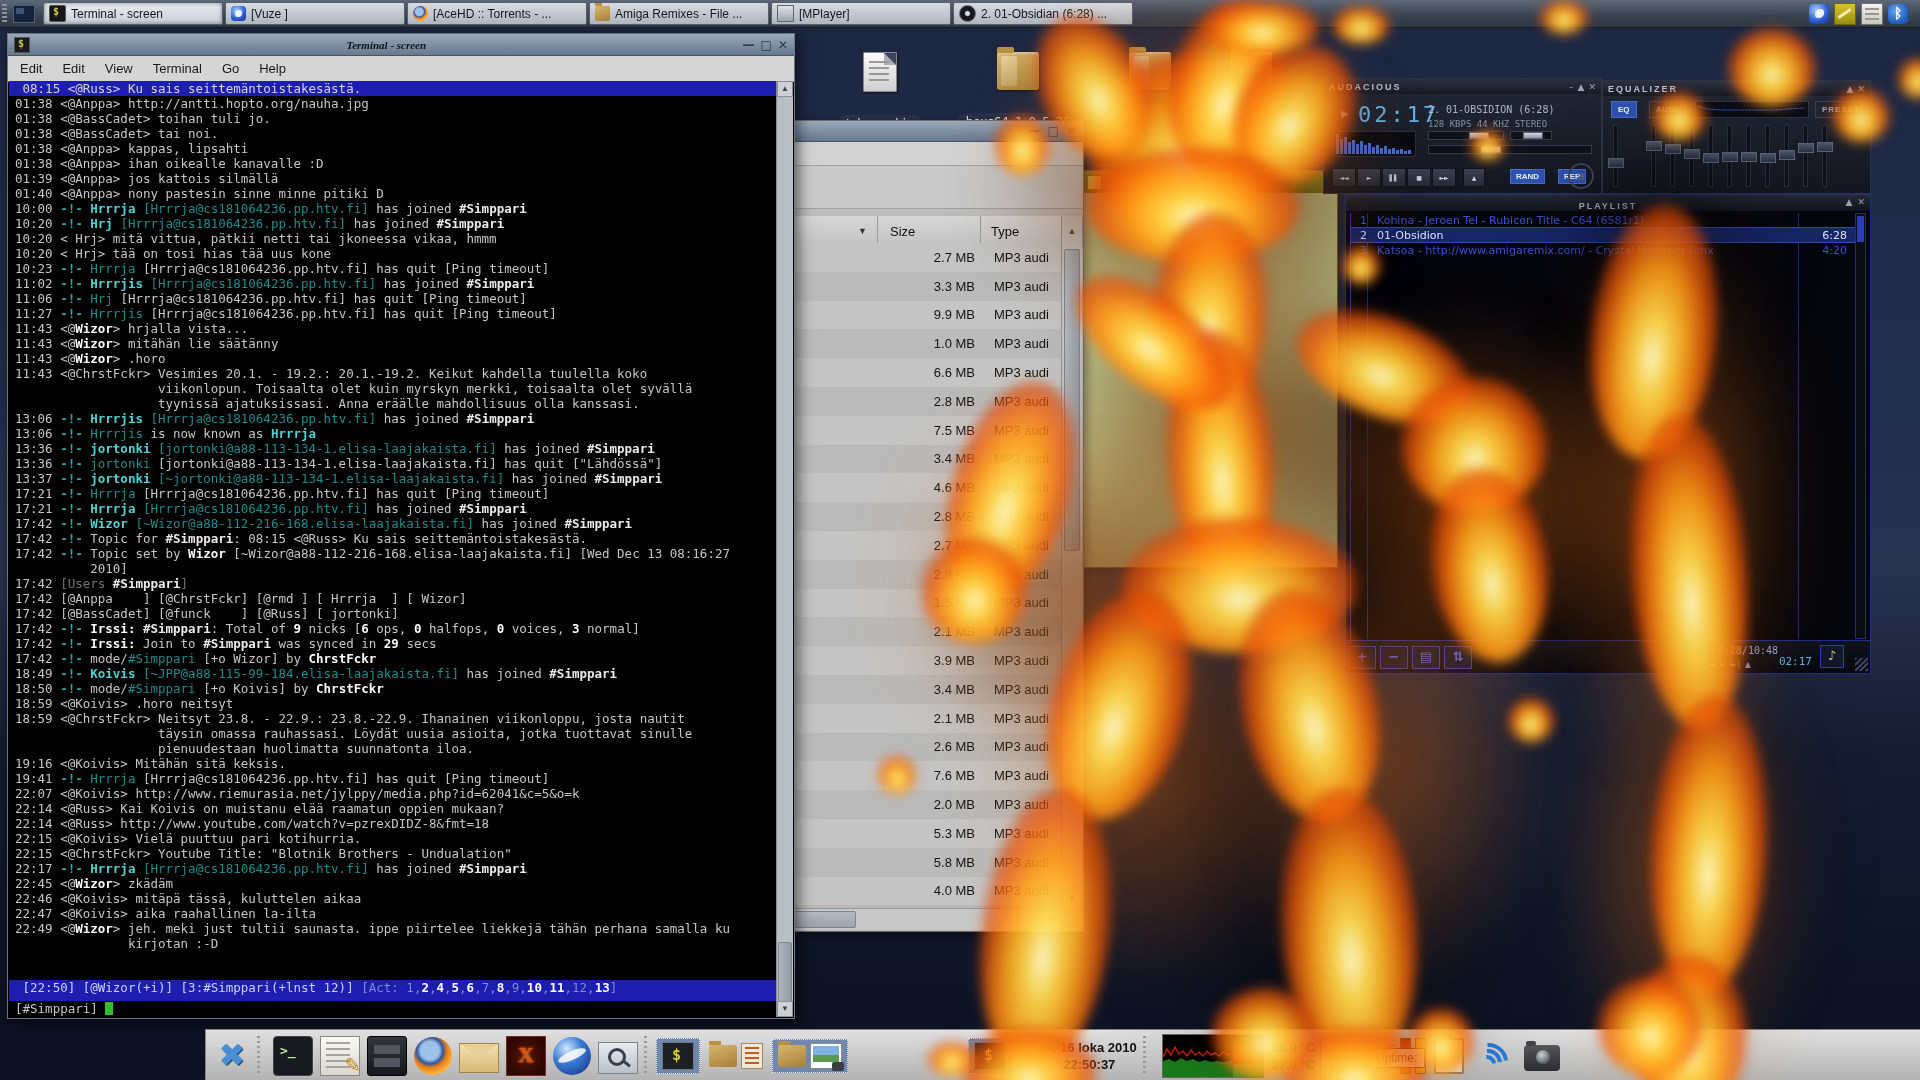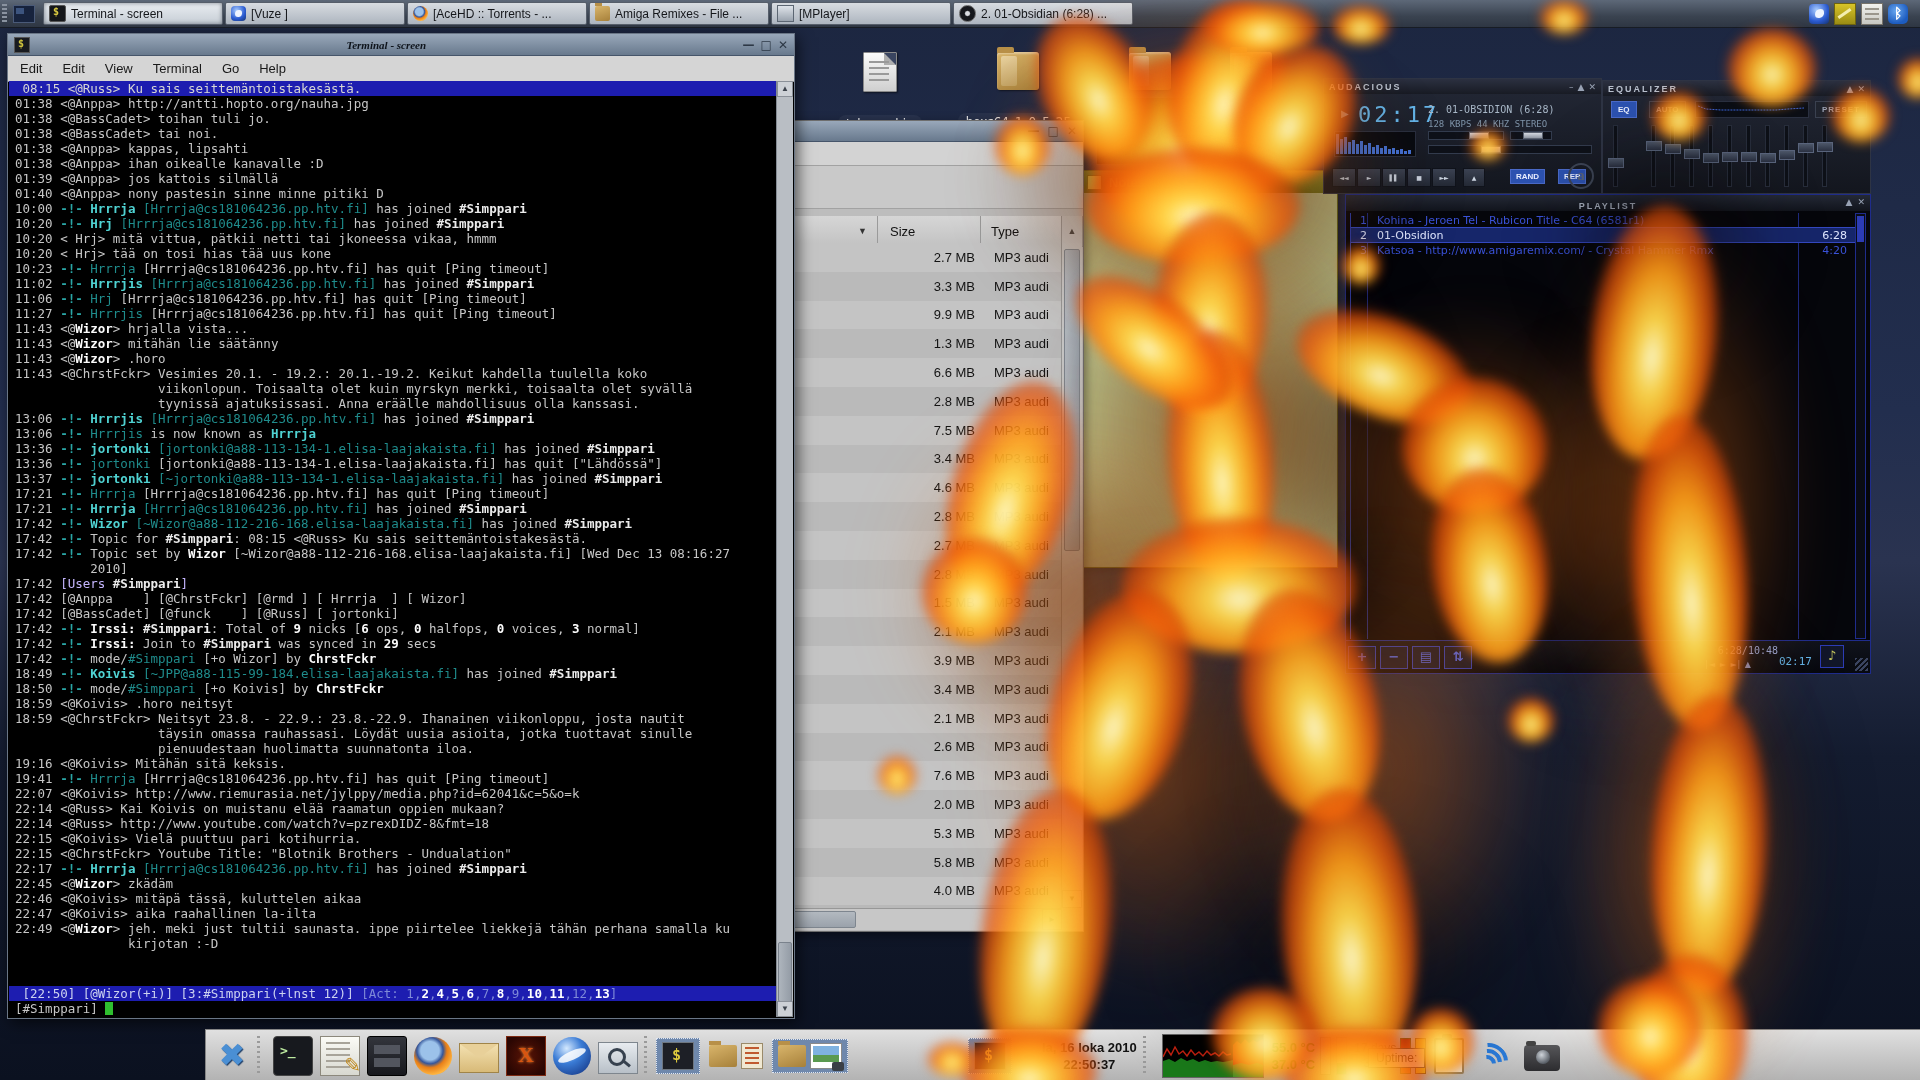--- a/index.html
+++ b/index.html
@@ -107,22 +107,22 @@
   .tmenu{font:13px "Liberation Sans",sans-serif;color:#191919;margin-right:20px;}
   .t-content{position:absolute;left:1px;top:47px;right:17px;bottom:1px;background:#000;overflow:hidden;}
   .t-topic,.tline,.t-status,.t-input{font:12.5px/15px "DejaVu Sans Mono",monospace;white-space:pre;padding-left:6px;}
   .t-topic{background:#1d1db0;color:#d6d6d6;height:15px;}
   .s0{color:#c6c6c6;}
   .sb{color:#2aa6a6;font-weight:bold;}
   .sn{color:#4fd2d2;font-weight:bold;}
   .sd{color:#1f8c8c;}
   .sc{color:#ebebeb;font-weight:bold;}
   .sw{color:#fbfbfb;font-weight:bold;}
-  .sg{color:#c4b5fd;}
-  .t-status{position:absolute;left:0;right:0;bottom:16px;height:15px;background:#1d1db0;}
+  .sg{color:#737373;}
+  .t-status{position:absolute;left:0;right:0;bottom:16px;height:21px;background:#1d1db0;}
   .sbl{color:#ccd2f0;}
   .sbd{color:#7f8ad8;}
   .sbw{color:#ffffff;font-weight:bold;}
   .t-input{position:absolute;left:0;right:0;bottom:0;height:16px;color:#c6c6c6;}
   .cursor{display:inline-block;width:8px;height:13px;background:#2fbf2f;vertical-align:-2px;margin-left:7px;}
   .t-scroll{position:absolute;top:47px;right:1px;width:16px;bottom:1px;background:#b9bec4;border-left:1px solid #858c94;}
   .t-sarr{position:absolute;left:0;right:0;height:14px;background:#cdd1d6;border:1px solid #8a9098;font-size:8px;color:#3c434c;text-align:center;line-height:13px;}
   .t-sthumb{position:absolute;left:1px;right:1px;bottom:15px;height:58px;background:linear-gradient(90deg,#aeb5bd,#949ca6);border:1px solid #7a828c;border-radius:2px;}
 
   
@@ -297,21 +297,21 @@
           <span class="fsize">3.3 MB</span>
           <span class="ftype">MP3 audi</span>
         </div>
         <div class="frow">
           <span class="fname"></span>
           <span class="fsize">9.9 MB</span>
           <span class="ftype">MP3 audi</span>
         </div>
         <div class="frow">
           <span class="fname"></span>
-          <span class="fsize">1.3 MB</span>
+          <span class="fsize">1.0 MB</span>
           <span class="ftype">MP3 audi</span>
         </div>
         <div class="frow">
           <span class="fname"></span>
           <span class="fsize">6.6 MB</span>
           <span class="ftype">MP3 audi</span>
         </div>
         <div class="frow">
           <span class="fname"></span>
           <span class="fsize">2.8 MB</span>

